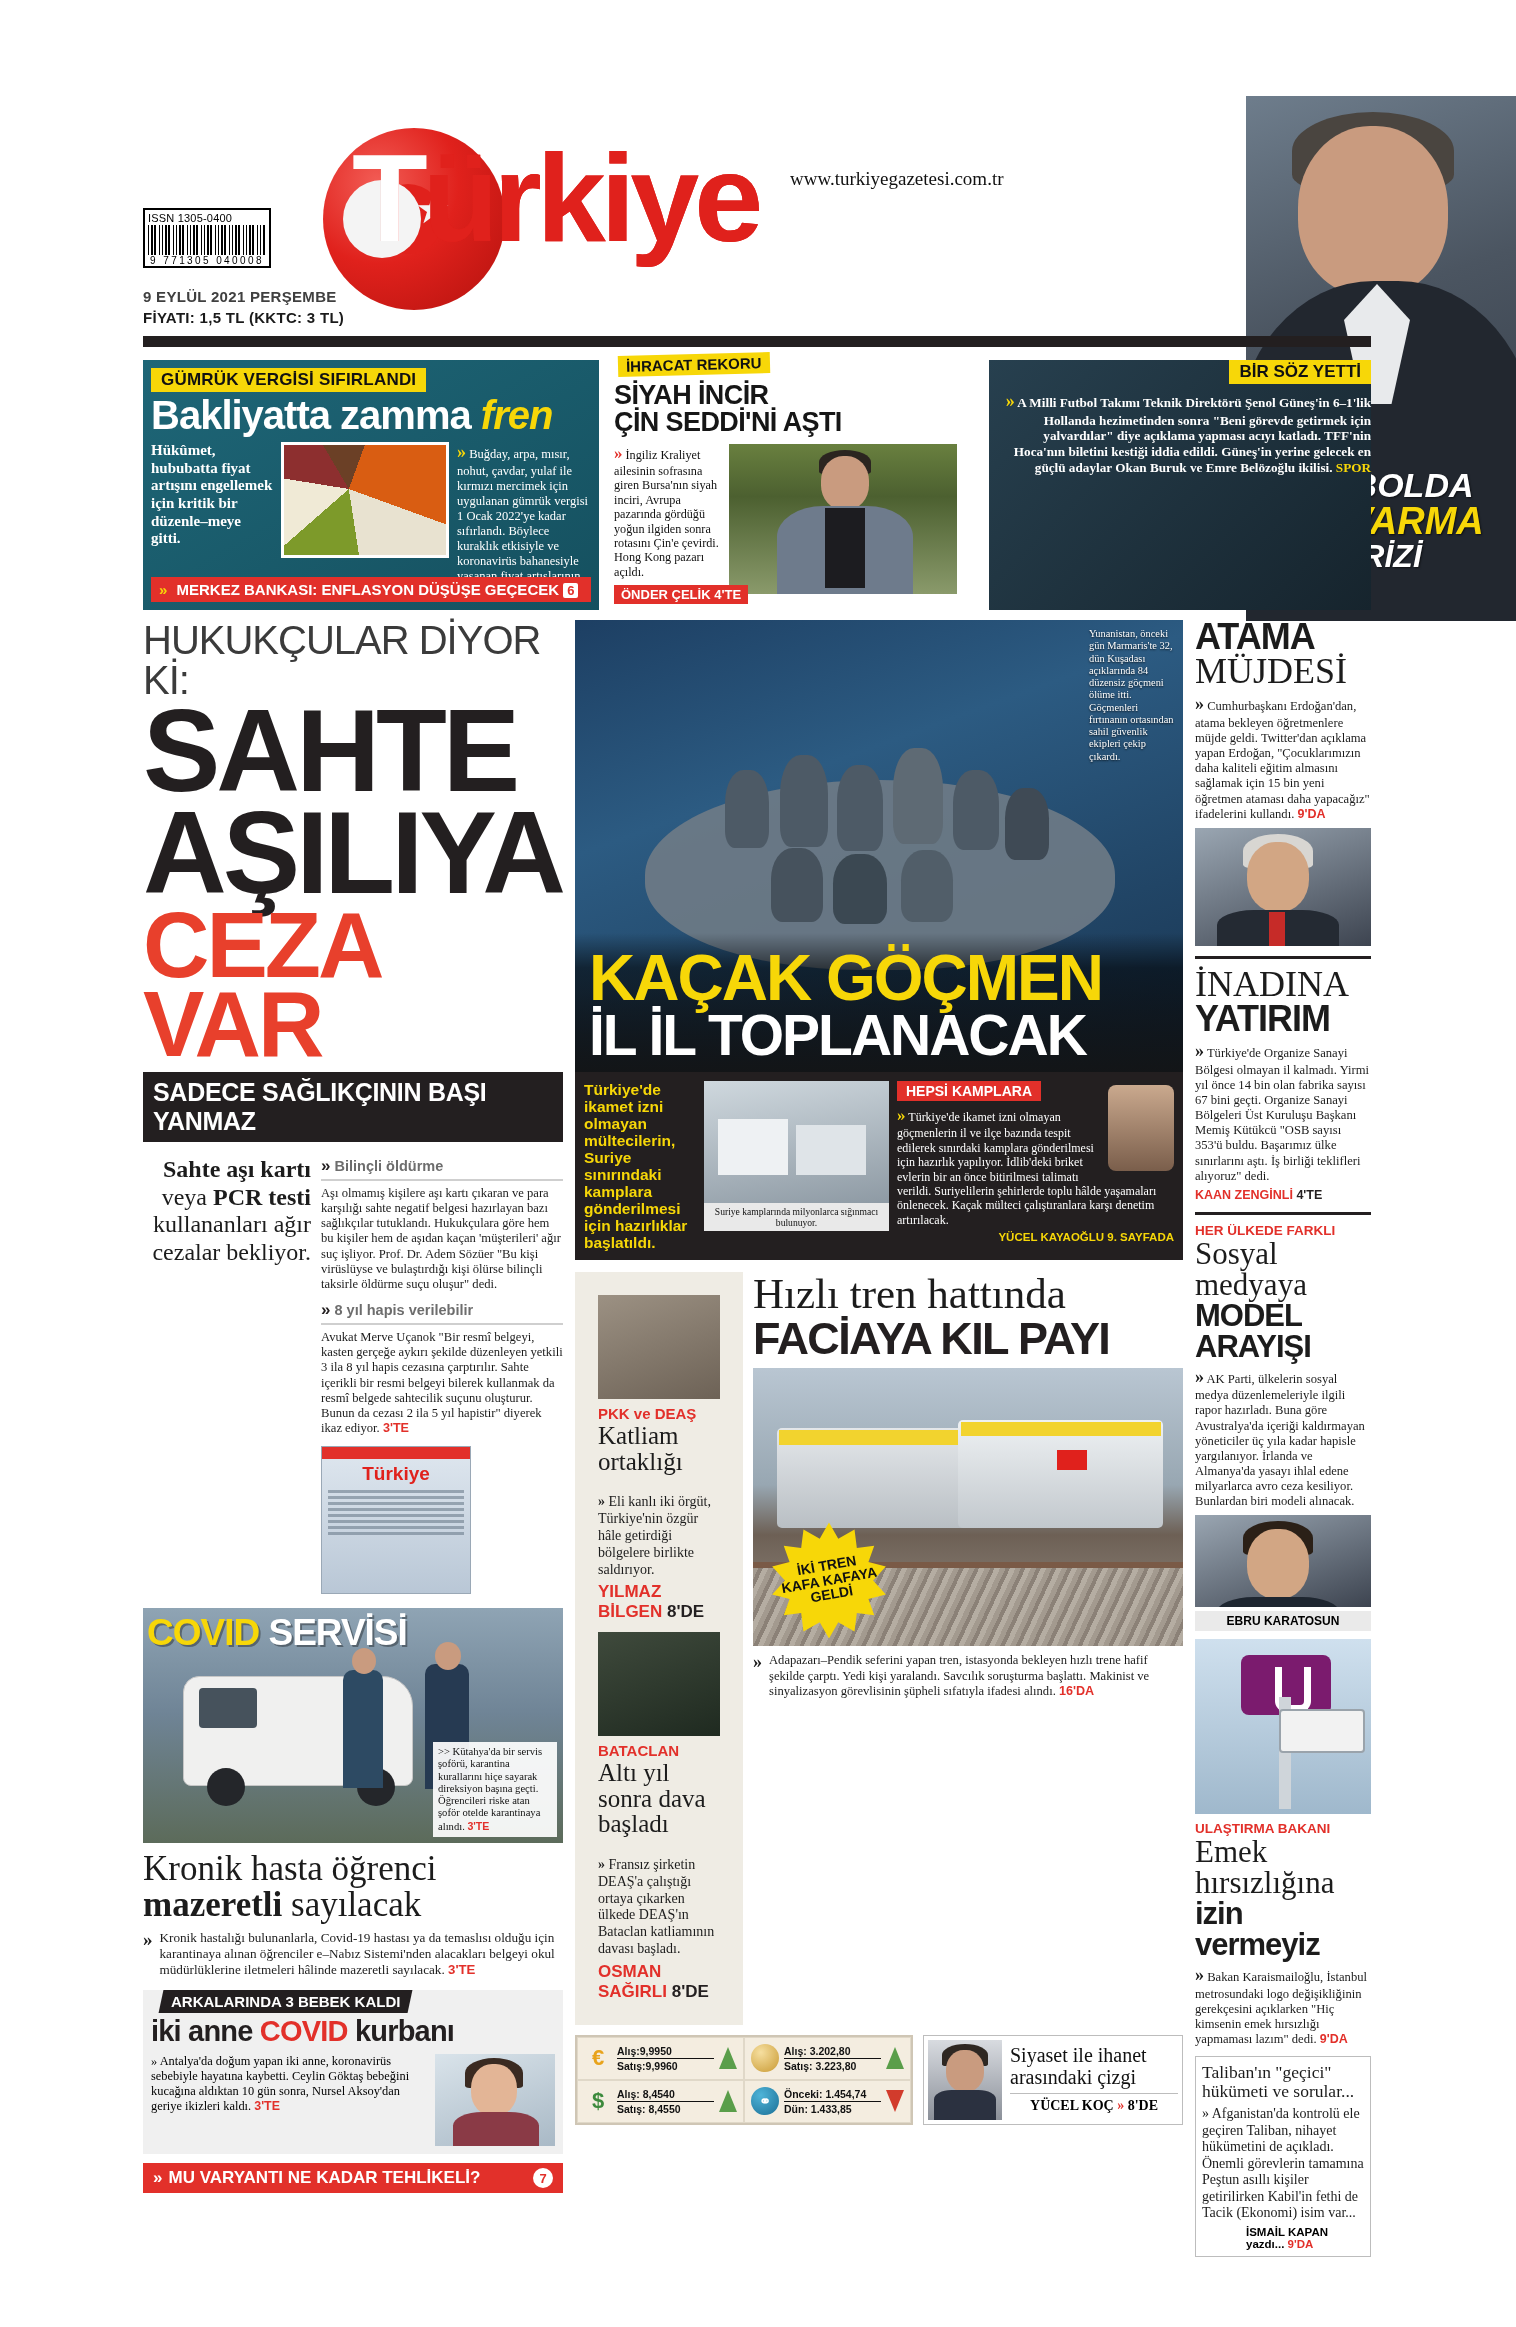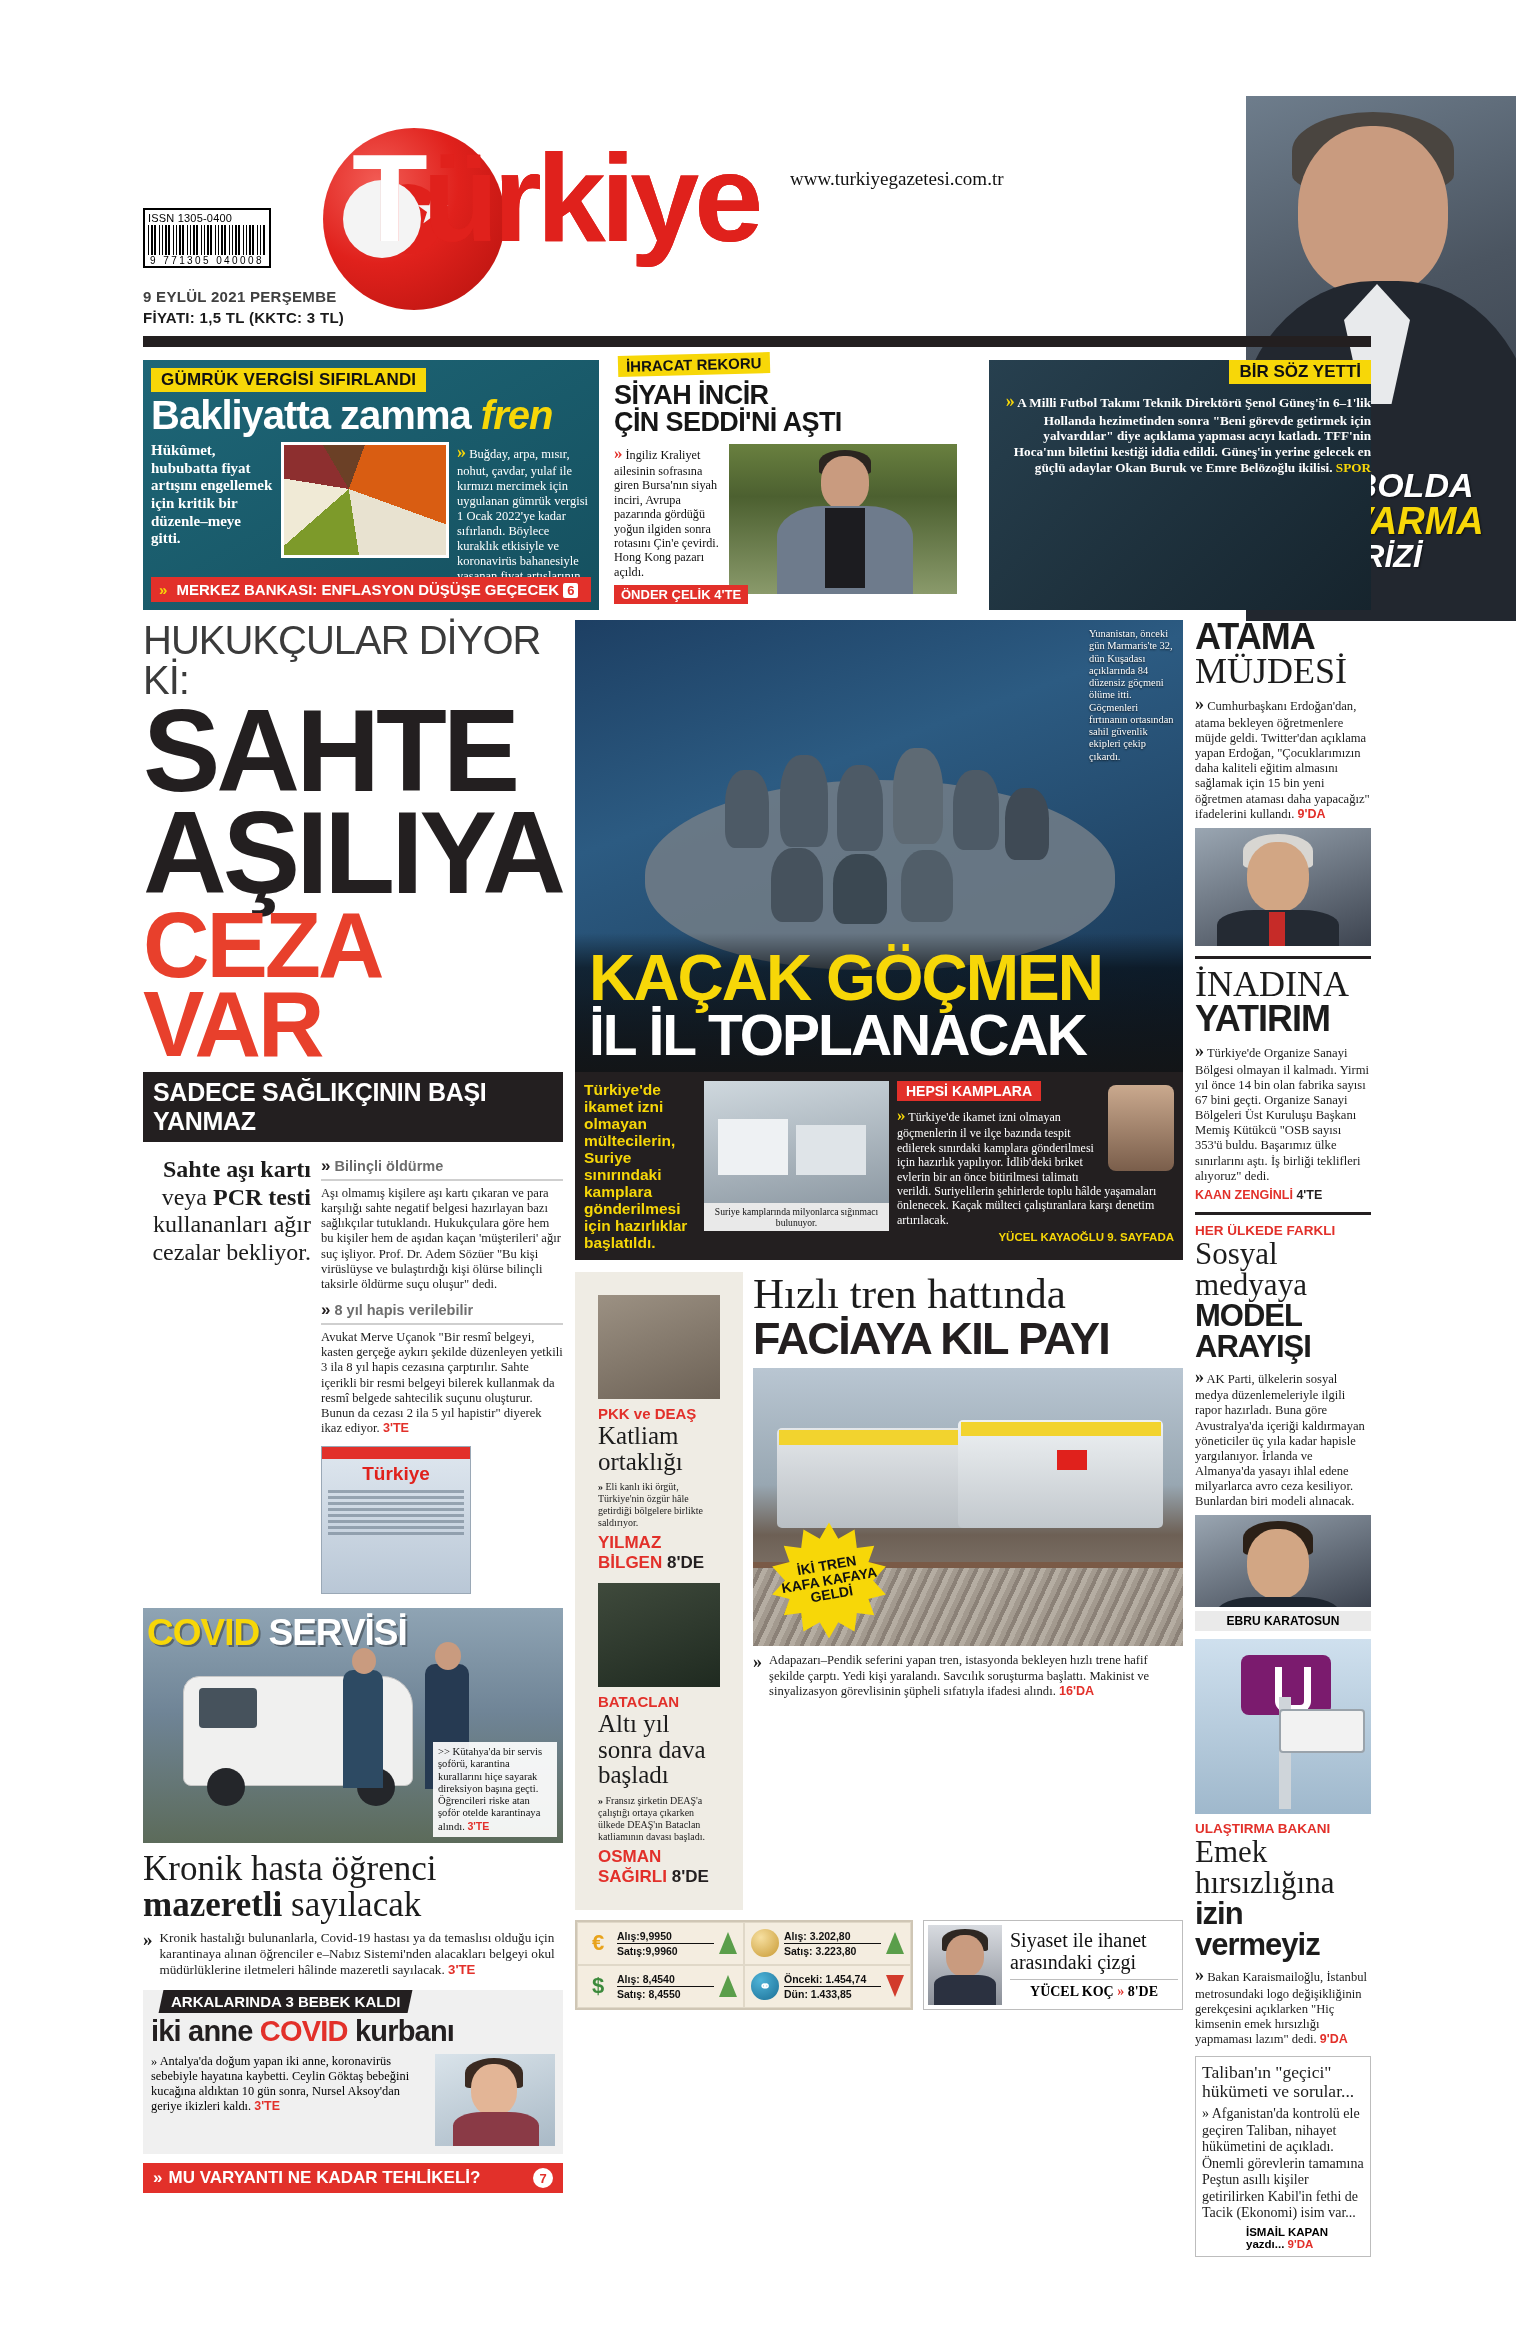--- a/index.html
+++ b/index.html
@@ -267,21 +267,21 @@
   .ml-woman { width: 66px; height: 86px; background: linear-gradient(#caa98e,#7a5e4b);
     border-radius: 8px; float: right; margin: 4px 0 0 6px; }
 
   
   .mid-lower { display: flex; gap: 10px; margin-top: 12px; }
   .mid-side { width: 168px; background: #efece4; padding: 23px; }
   .ms-pic { width: 100%; height: 104px; background: linear-gradient(160deg,#9c9183,#6d6256); margin-bottom: 6px; }
   .ms-pic.two { background: linear-gradient(160deg,#3f4a3c,#1f2a20); }
   .ms-kicker { font-family: "Liberation Sans", sans-serif; font-weight: bold; font-size: 15px; color: #e2302a; }
   .ms-h { font-family: "Liberation Serif", serif; font-size: 25px; line-height: 1.02; color: #1c1c1c; margin-top: 1px; }
-  .ms-p { font-family: "Liberation Serif", serif; font-size: 10px; line-height: 1.2; margin-top: 7px; color:#1c1c1c; }
+  .ms-p { font-family: "Liberation Serif", serif; font-size: 14px; line-height: 1.2; margin-top: 20px; color:#1c1c1c; }
   .ms-by { font-family: "Liberation Sans", sans-serif; font-weight: bold; font-size: 17px; color: #e2302a; margin-top: 4px; }
   .ms-by .pg { color: #231f20; }
 
   .tren-main { flex: 1; }
   .tren-h1 { font-family: "Liberation Serif", serif; font-size: 43px; color: #1c1c1c; line-height: 1; }
   .tren-h2 { font-family: "Liberation Sans", sans-serif; font-weight: bold; font-size: 45px;
     color: #231f20; line-height: 1; letter-spacing: -1.6px; margin-top: 1px; }
   .tren-pic { margin-top: 7px; width: 100%; height: 278px; position: relative; overflow: hidden;
     background: linear-gradient(180deg,#b9c6d2 0%, #98a7b2 42%, #6d6055 60%, #9a9288 100%); }
   .tren-pic .loco { position:absolute; left: 24px; top: 60px; width: 200px; height: 100px;

